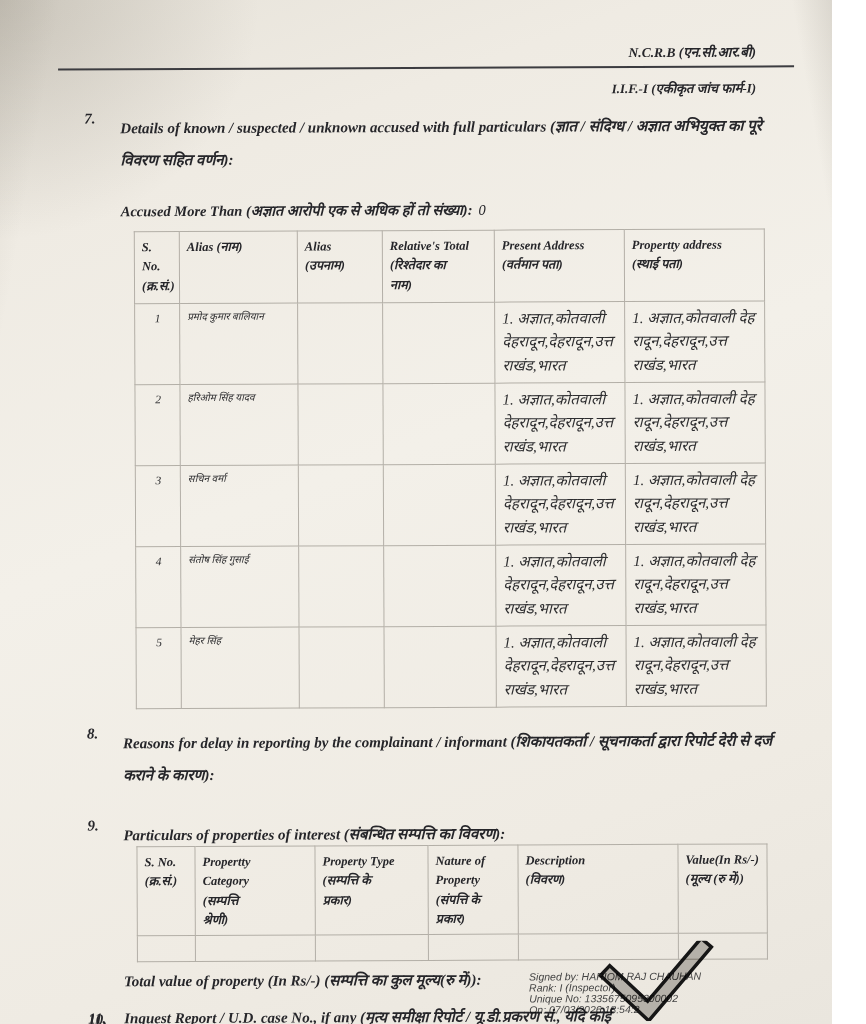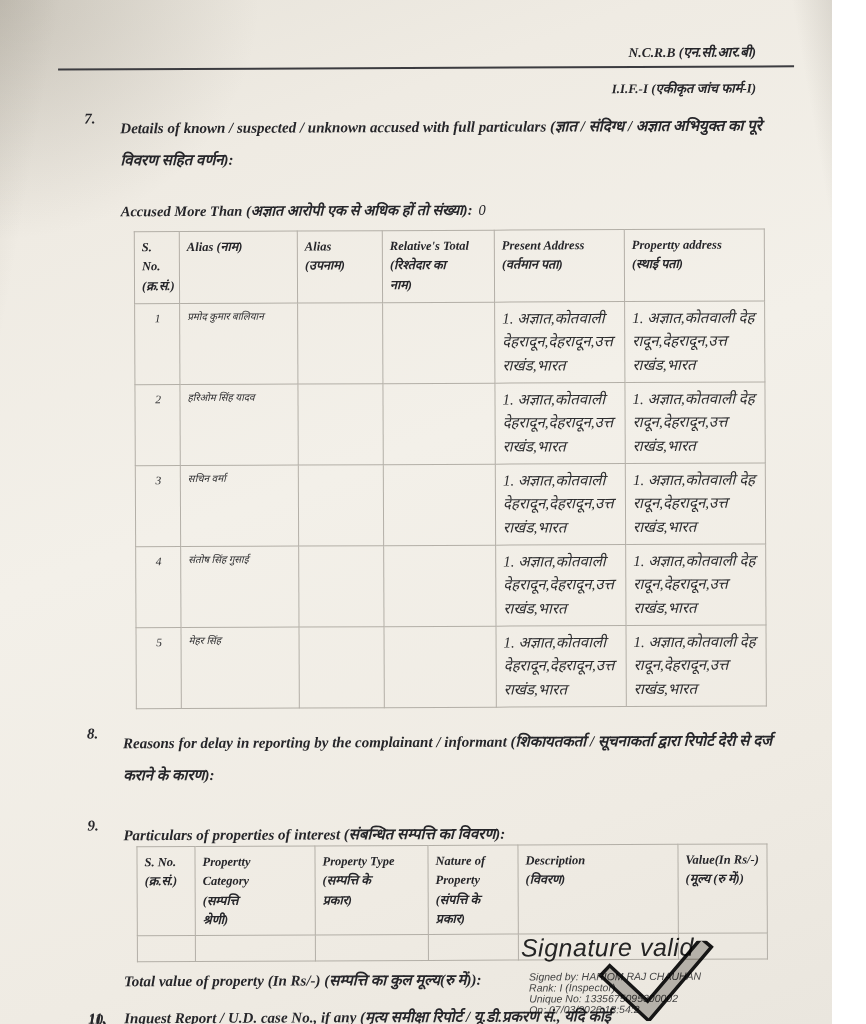--- a/index.html
+++ b/index.html
@@ -175,21 +175,20 @@
         </tr>
       </tbody>
     </table>
 
     <div class="sec-num" style="top:1010px;">10.</div>
     <div class="sec-title" style="top:964px;">Total value of property (In Rs/-) (सम्पत्ति का कुल मूल्य(रु में)):</div>
 
     <div class="sec-num" style="top:1009px;">11.</div>
     <div class="sec-title" style="top:1001px;">Inquest Report / U.D. case No., if any (मृत्य समीक्षा रिपोर्ट / यू.डी.प्रकरण सं., यदि कोई</div>
 
-    <div class="sig-block sig-valid">Signature valid</div>
     <div class="sig-block sig-line" style="top:972px;">Signed by: HARIOM RAJ CHAUHAN</div>
     <div class="sig-block sig-line" style="top:983px;">Rank: I (Inspector)</div>
     <div class="sig-block sig-line" style="top:994px;">Unique No: 1335675095300002</div>
     <div class="sig-block sig-line" style="top:1005px;">On: 07/03/2026 18:54:2</div>
     <svg class="sig-check" width="118" height="80" viewBox="0 0 118 80">
       <path d="M14 34 L52 70 L106 7" fill="none" stroke="#161616" stroke-width="17" stroke-linecap="square"></path>
       <path d="M14 34 L52 70 L106 7" fill="none" stroke="#b5b1a9" stroke-width="10" stroke-linecap="square"></path>
     </svg>
 
   </div>

